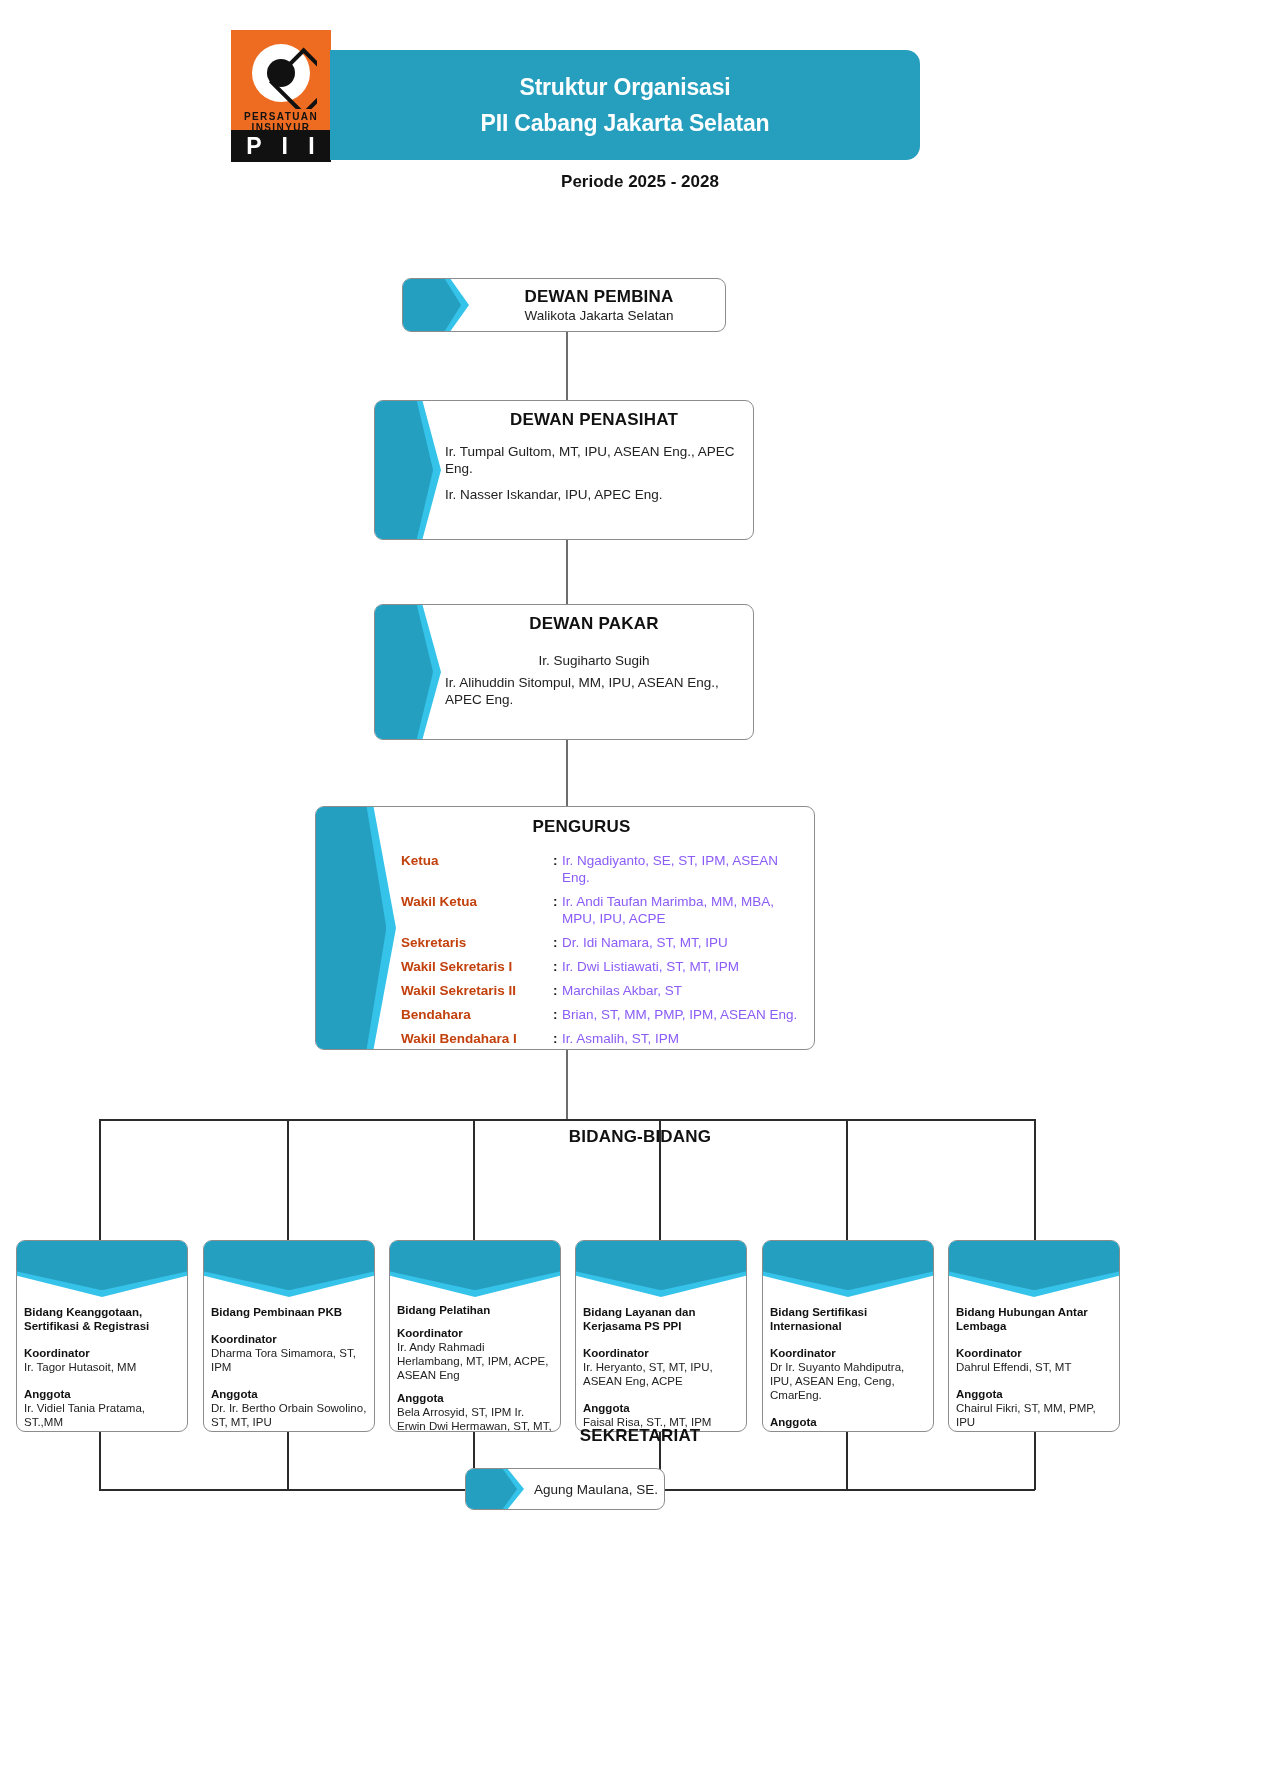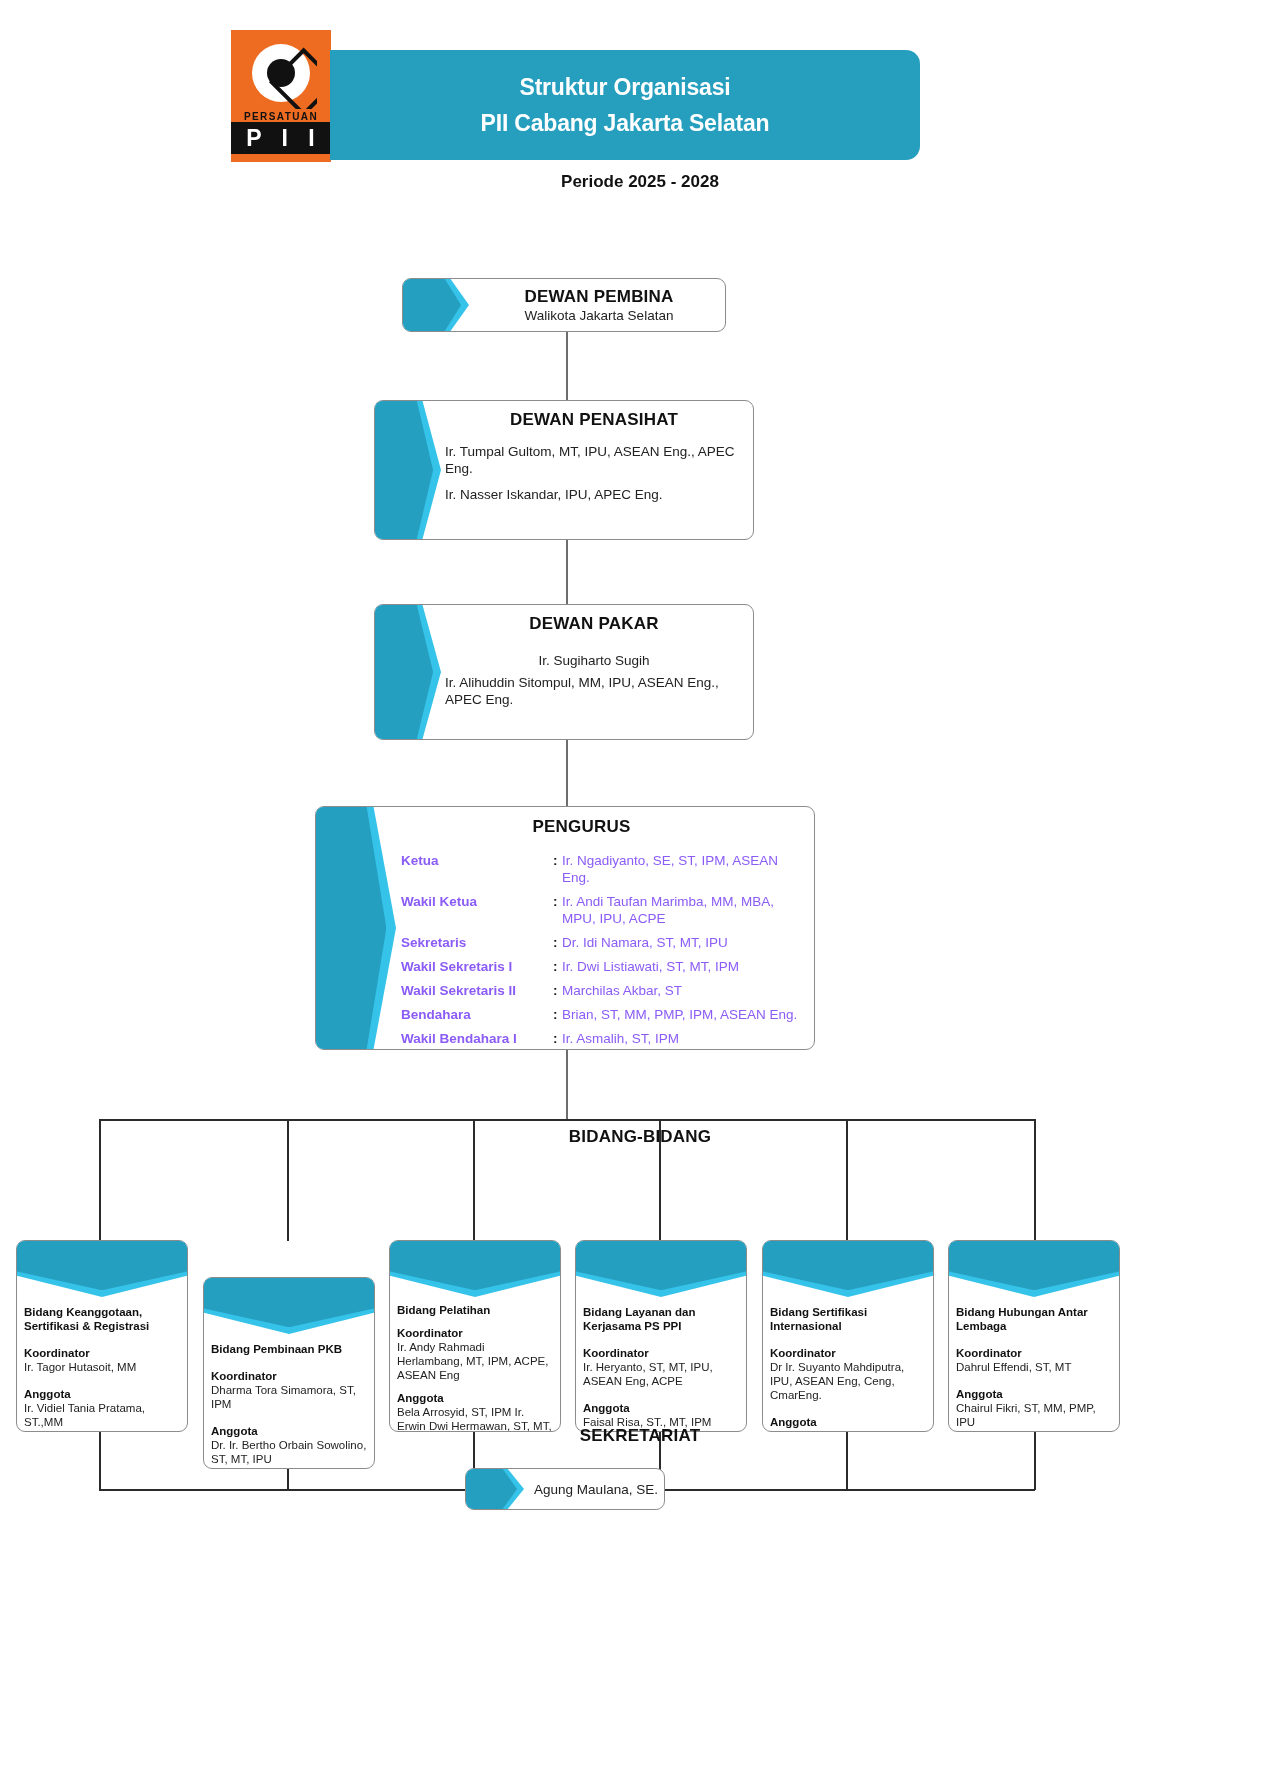--- a/index.html
+++ b/index.html
@@ -23,21 +23,21 @@
     display:flex; flex-direction:column; align-items:center;
   }
   .logo-mark{
     position:relative; width:72px; height:72px; margin-top:7px;
   }
   .logo-sub{
     font-size:10px; font-weight:bold; letter-spacing:1.4px;
     color:#111; text-align:center; line-height:11px; margin-top:2px;
   }
   .logo-bar{
-    position:absolute; left:0; bottom:8px; width:100px; height:32px;
+    position:absolute; left:0; bottom:0; width:100px; height:32px;
     background:#111; color:#fff; font-size:23px; font-weight:bold;
     letter-spacing:7px; text-align:center; line-height:32px;
     padding-left:6px;
   }
   .title-bar{
     position:absolute; left:330px; top:50px; width:590px; height:110px;
     background:#269FBF; border-radius:0 14px 14px 0;
     display:flex; align-items:center; justify-content:center;
   }
   .title-bar h1{
@@ -78,21 +78,21 @@
   .card-title{
     text-align:center; font-size:17px; font-weight:bold; color:#111;
     letter-spacing:0.2px;
   }
   .card-line{
     font-size:13.5px; color:#222; line-height:17px;
   }
 
   
   .pg-row{ display:flex; font-size:13.5px; line-height:17px; margin-bottom:7px; }
-  .pg-role{ width:152px; font-weight:bold; color:#8b5cf6; flex:0 0 152px; }
+  .pg-role{ width:152px; font-weight:bold; color:#c2410c; flex:0 0 152px; }
   .pg-colon{ width:9px; font-weight:bold; flex:0 0 9px; }
   .pg-name{ color:#8b5cf6; }
 
   
   .bidang{
     position:absolute; top:1240px; width:172px; height:192px;
     background:#fff; border:1.4px solid #8c8c8c; border-radius:9px;
     overflow:hidden;
   }
   .chev-top{ position:absolute; left:0; top:0; width:100%; height:56px; }
@@ -280,21 +280,21 @@
     </div>
   <div class="bidang-inner">
     <div class="bd-name">Bidang Keanggotaan, Sertifikasi &amp; Registrasi</div>
     <div class="bd-head">Koordinator</div>
     <div class="bd-val">Ir. Tagor Hutasoit, MM</div>
     <div class="bd-head">Anggota</div>
     <div class="bd-val">Ir. Vidiel Tania Pratama, ST.,MM</div>
   </div>
 </div>
 
-<div class="bidang" style="left:203px;margin-top:37px;">
+<div class="bidang" style="left:203px;">
   <div class="chev-top">
       <div class="t-back"></div>
       <div class="t-front"></div>
     </div>
   <div class="bidang-inner">
     <div class="bd-name">Bidang Pembinaan PKB</div>
     <div class="bd-head">Koordinator</div>
     <div class="bd-val">Dharma Tora Simamora, ST, IPM</div>
     <div class="bd-head">Anggota</div>
     <div class="bd-val">Dr. Ir. Bertho Orbain Sowolino, ST, MT, IPU</div>

